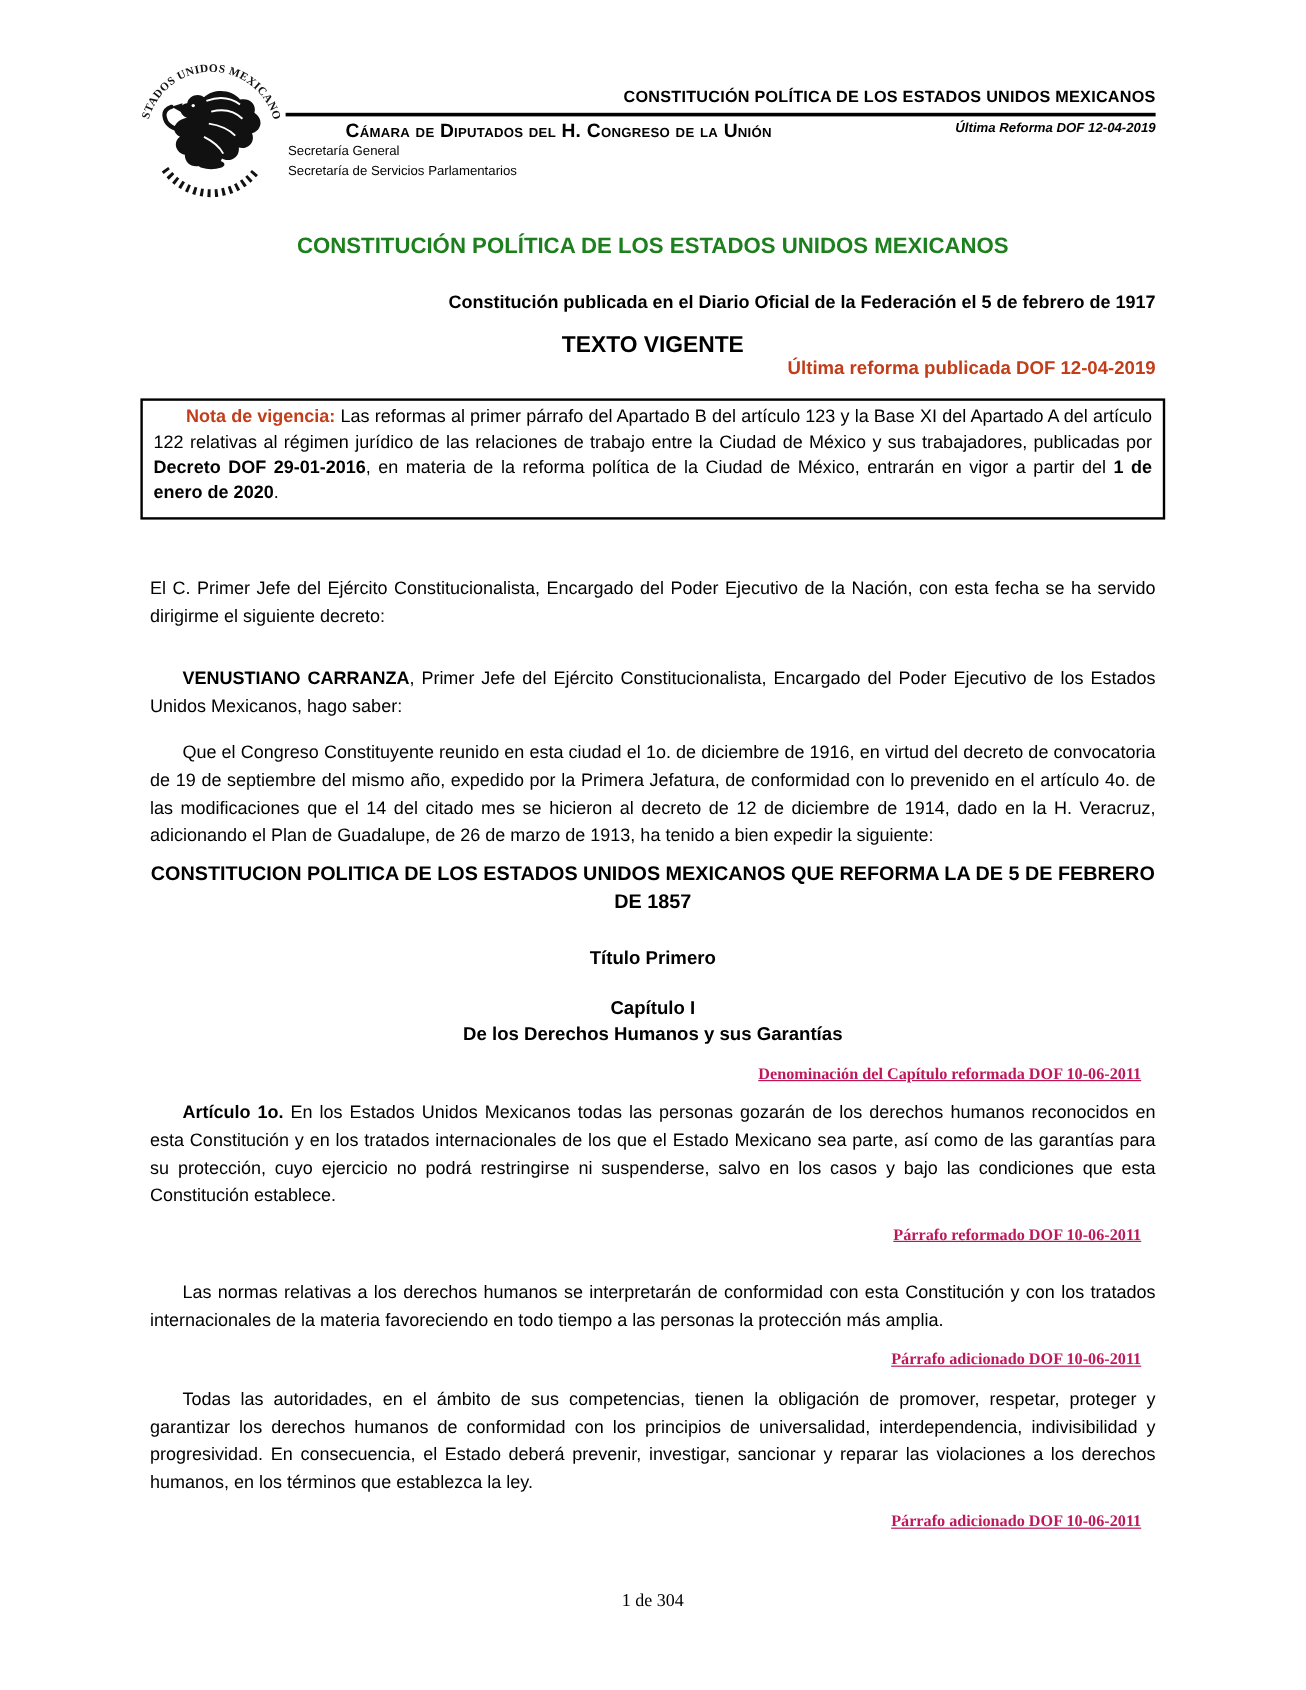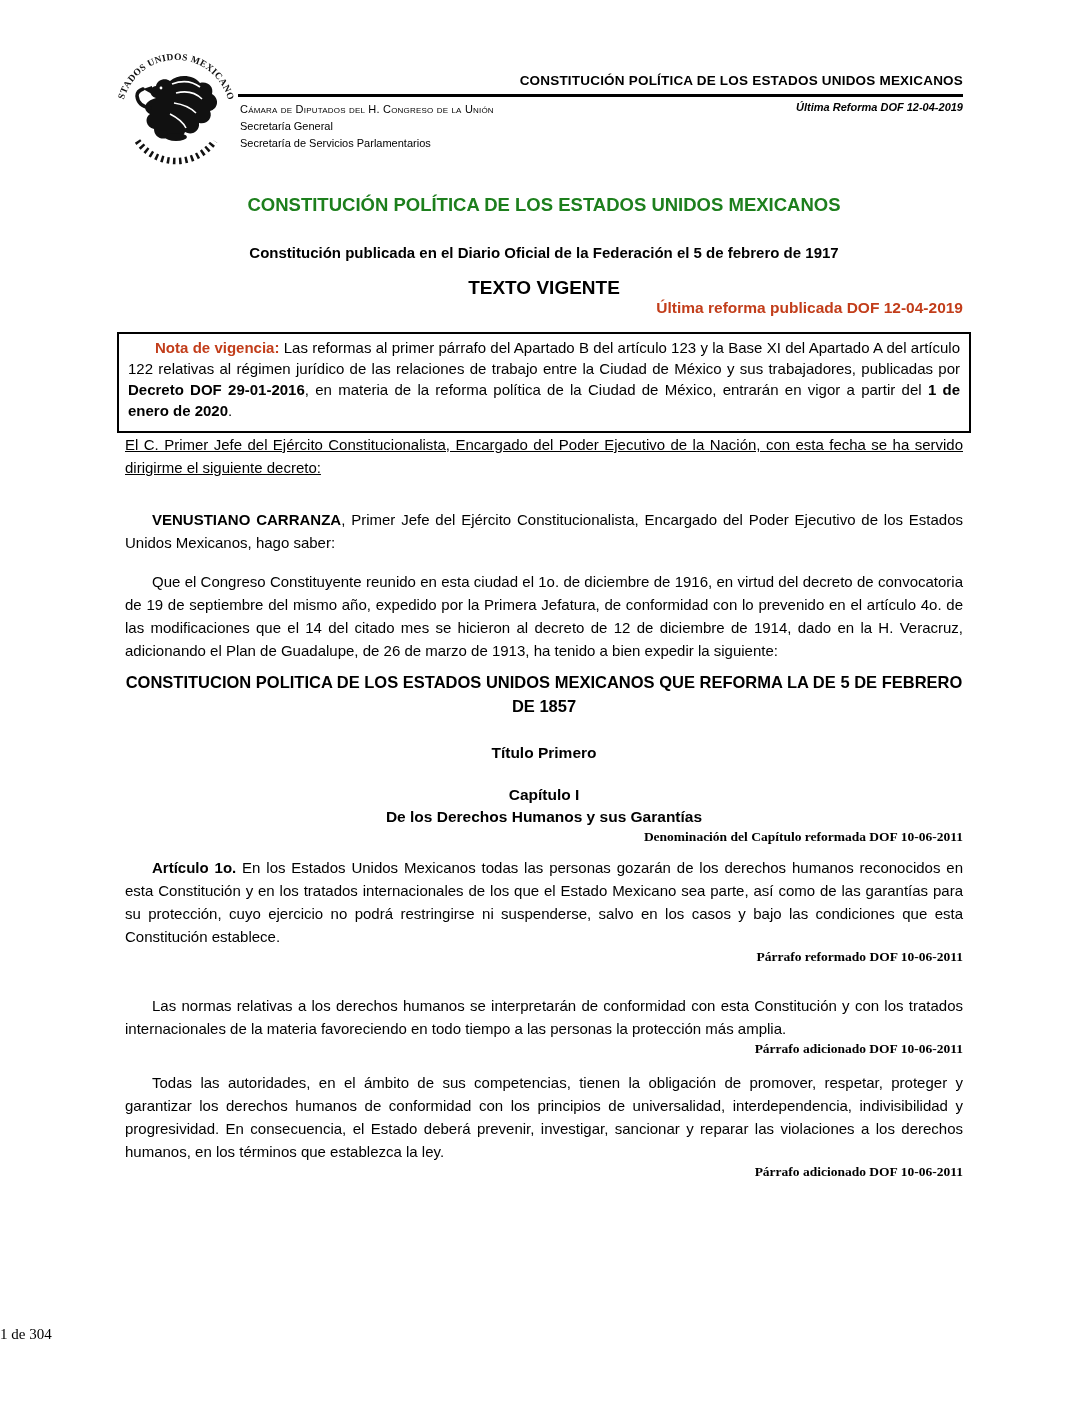--- a/index.html
+++ b/index.html
@@ -15,61 +15,61 @@
   .seal{position:absolute;left:116px;top:52px;width:120px;height:120px;}
   .hdr-title{
     position:absolute;right:125px;top:73px;
     font-size:13.5px;font-weight:bold;letter-spacing:.2px;
     white-space:nowrap;
   }
   .hdr-rule{
     position:absolute;left:238px;top:94px;width:725px;height:3px;background:#000;
   }
   .hdr-org{position:absolute;left:240px;top:101px;line-height:17px;}
-  .org1{font-size:11px;font-weight:normal;font-variant:small-caps;letter-spacing:.2px;}
+  .org1{font-size:16px;font-weight:bold;font-variant:small-caps;letter-spacing:.2px;margin-left:48px;}
   .org2{font-size:11px;}
   .hdr-reform{
     position:absolute;right:125px;top:101px;
     font-size:11px;font-weight:bold;font-style:italic;white-space:nowrap;
   }
   
   .content{position:absolute;left:125px;top:0;width:838px;}
   .green-title{margin:193px 0 0 0;text-align:center;font-size:18.5px;font-weight:bold;color:#1d7f1d;line-height:24px;}
-  .published{margin:25px 0 0 0;text-align:center;font-size:15px;font-weight:bold;line-height:21px;}
+  .published{margin:25px 0 0 0;text-align:right;font-size:15px;font-weight:bold;line-height:21px;}
   .texto-vigente{margin:15px 0 0 0;text-align:center;font-size:19px;font-weight:bold;line-height:20px;}
   .red-line{margin:0;text-align:right;font-size:15.5px;font-weight:bold;color:#c23d1a;line-height:20px;}
   .note-box{
     margin:14px -8px 0 -8px;
     border:2px solid #000;
     padding:3px 9px 10px 9px;
     font-size:15px;line-height:21px;text-align:justify;text-indent:27px;
   }
   .note-label{font-weight:bold;color:#c23d1a;}
   .b{font-weight:bold;}
   .body-p{margin:0;font-size:15px;line-height:23px;text-align:justify;}
   .indent{text-indent:27px;}
-  .mt-p1{text-decoration:underline;}
+  .mt-p1{margin-top:46px;}
   .mt-p2{margin-top:29px;}
   .mt-p3{margin-top:16px;}
   .reform-heading{margin:8px auto 0 auto;max-width:838px;text-align:center;font-size:16.5px;font-weight:bold;line-height:24px;}
   .titulo{margin:24px 0 0 0;text-align:center;font-size:15.5px;font-weight:bold;line-height:22px;}
   .capitulo{margin:20px 0 0 0;text-align:center;font-size:15.5px;font-weight:bold;line-height:22px;}
   .capitulo-name{margin:0;text-align:center;font-size:15.5px;font-weight:bold;line-height:22px;}
   .annotation{
-    margin:0;text-align:right;
+    margin:12px;text-align:right;
     font-family:"Liberation Serif", serif;font-weight:bold;
-    color:#000000;font-size:13.5px;line-height:18px;
+    color:#be185d;font-size:13.5px;line-height:18px;text-decoration:underline;
   }
   .mt-art{margin-top:10px;}
   .mt-p5{margin-top:28px;}
   .mt-p6{margin-top:13px;}
   
   .footer{
     position:absolute;left:0;top:1326px;width:100%;
-    text-align:left;font-family:"Liberation Serif", serif;font-size:15px;
+    text-align:center;font-family:"Liberation Serif", serif;font-size:15px;
   }
 </style>
 </head>
 <body>
 
 <div class="page">
 
   <svg class="seal" viewBox="0 0 120 120" aria-hidden="true">
     <defs>
       <path id="sealArc" d="M 7.8,48 A 54,54 0 0 1 112.2,48" fill="none"></path>

